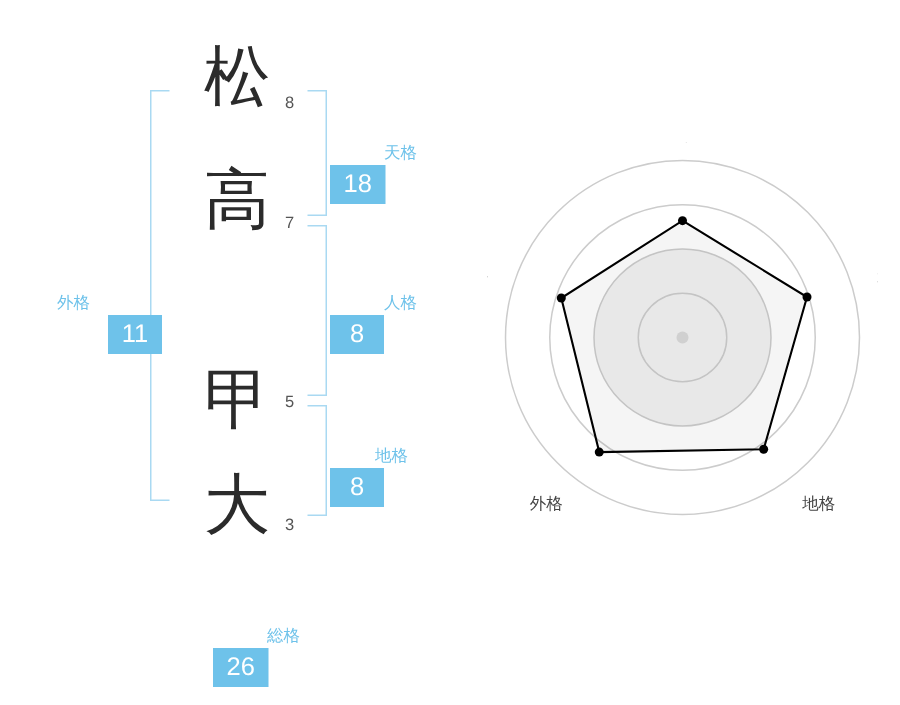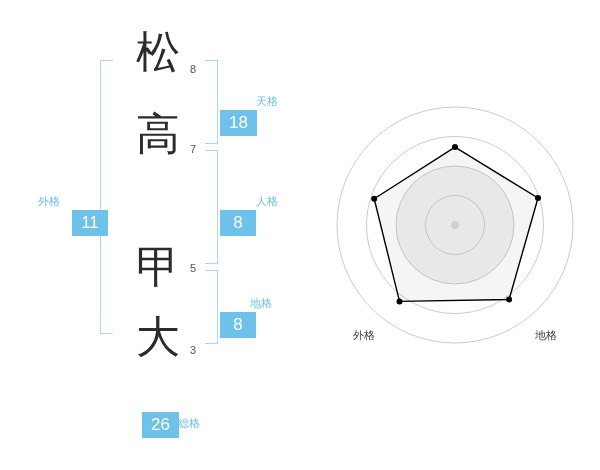--- a/index.html
+++ b/index.html
@@ -122,21 +122,21 @@
   }
 
   .bd-ten   { left: 220px; top: 86px; }
   .lb-ten   { left: 256px; top: 94px; }
   .bd-jin   { left: 220px; top: 186px; }
   .lb-jin   { left: 256px; top: 194px; }
   .bd-chi   { left: 220px; top: 288px; }
   .lb-chi   { left: 250px; top: 296px; }
   .bd-gai   { left: 72px;  top: 186px; }
   .lb-gai   { left: 38px;  top: 194px; }
-  .bd-sou   { left: 142px; top: 388px; text-align: center; }
+  .bd-sou   { left: 142px; top: 408px; text-align: center; }
   .lb-sou   { left: 178px; top: 416px; }
 
   
   .radar-panel {
     position: absolute;
     left: 310px;
     top: 0;
     width: 290px;
     height: 470px;
   }

